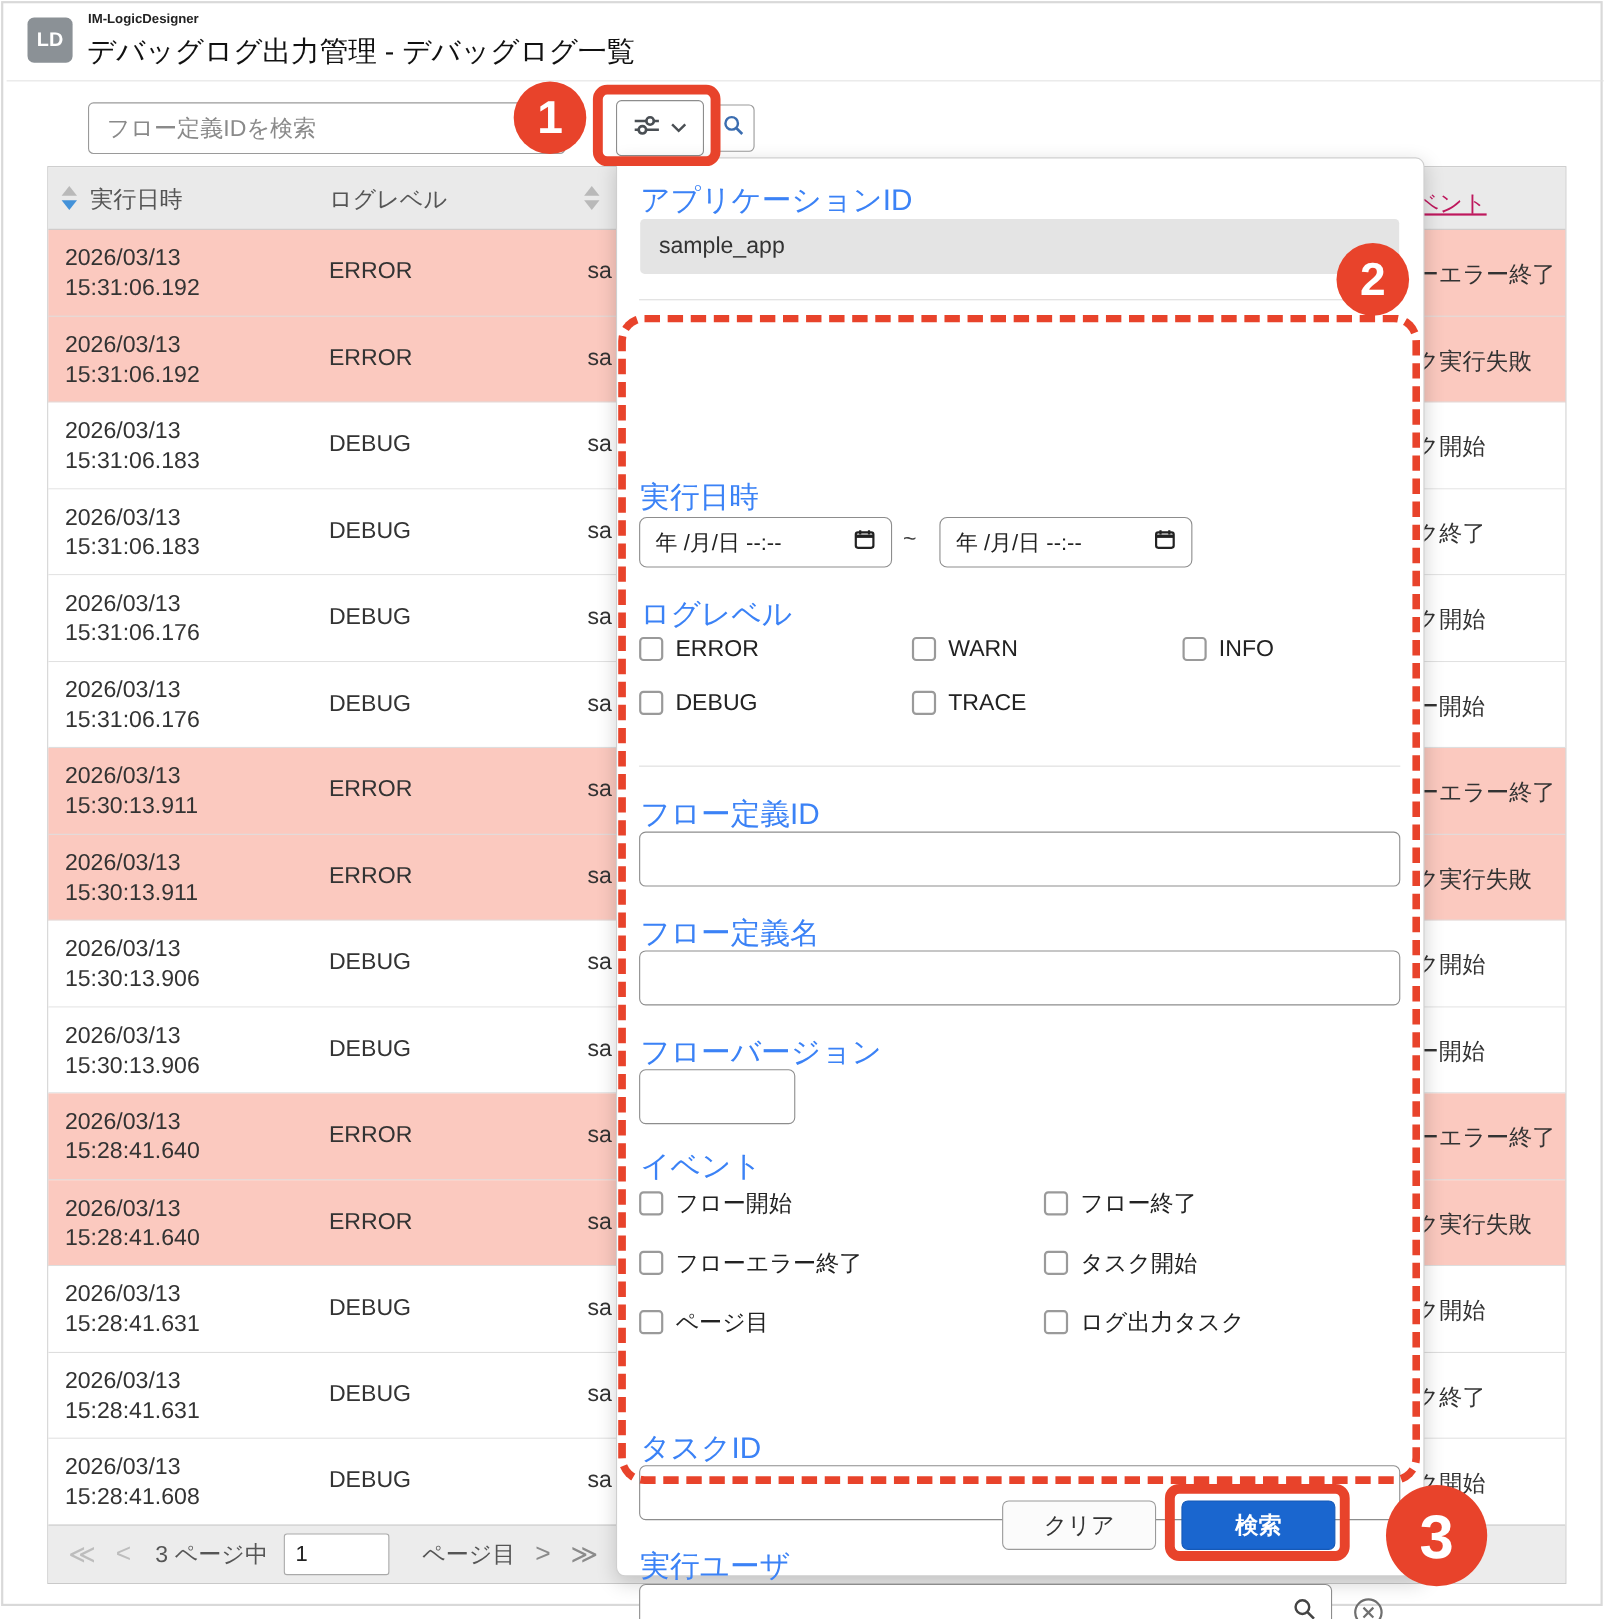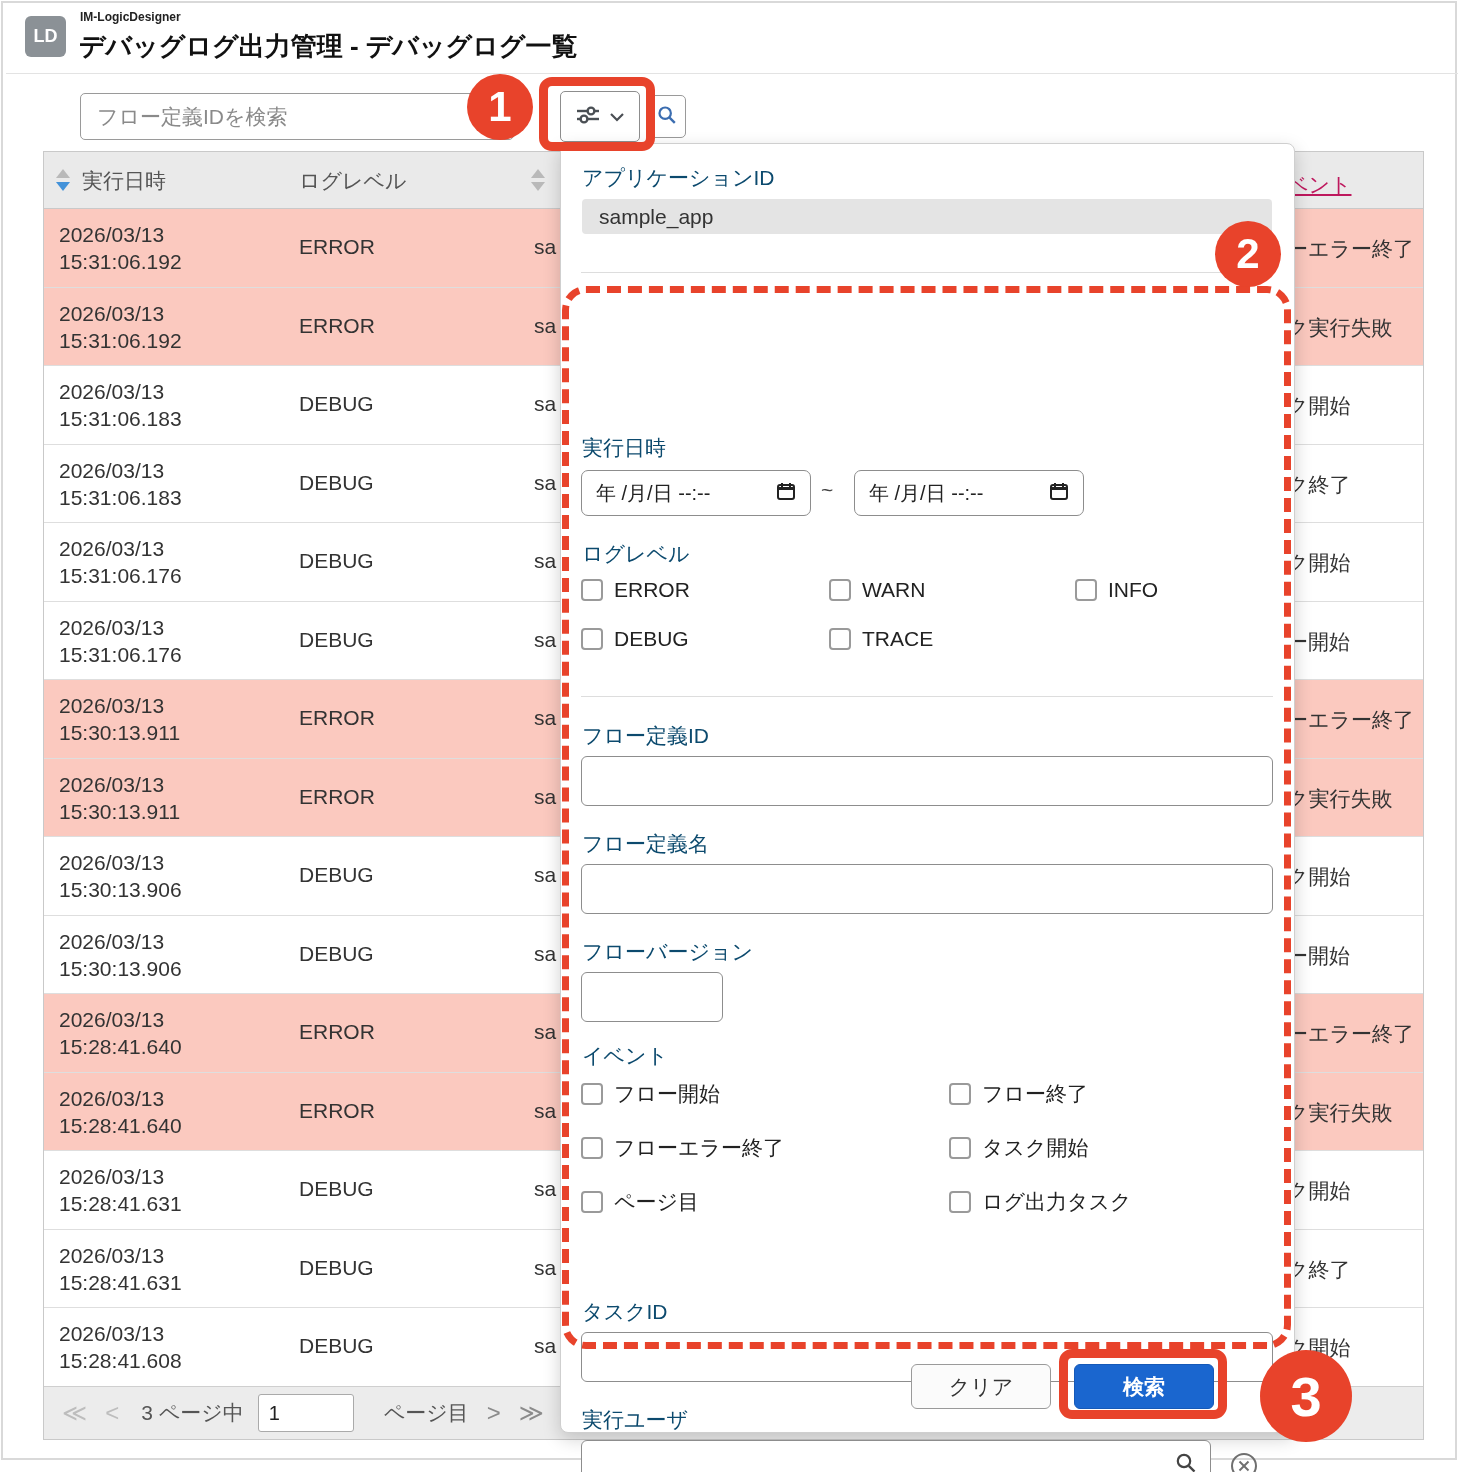--- a/index.html
+++ b/index.html
@@ -7,21 +7,21 @@
               font-family:"Liberation Sans","DejaVu Sans",sans-serif; }
   #stage { position:relative; width:1459px; height:1472px; background:#fff; overflow:hidden; }
   #frame { position:absolute; left:1px; top:1px; width:1456px; height:1459px;
            border:2px solid #d9d9d9; background:#fff; }
 
   
   .hdr-logo { position:absolute; left:22px; top:13px; width:41px; height:41px;
               background:#8b9196; border-radius:6px; color:#fff; font-weight:bold;
               font-size:18px; display:flex; align-items:center; justify-content:center; }
   .hdr-app  { position:absolute; left:77px; top:7px; font-size:12px; font-weight:bold; color:#222; }
-  .hdr-title{ position:absolute; left:76px; top:26px; font-size:26px; font-weight:bold; color:#111; }
+  .hdr-title{ position:absolute; left:76px; top:26px; font-size:26px; font-weight:normal; color:#111; }
   .hdr-line { position:absolute; left:3px; top:70px; width:1452px; height:1px; background:#e3e3e3; }
 
   
   .search-box { position:absolute; left:40px; top:90px; width:434px; height:47px;
                 border:1px solid #9a9a9a; border-radius:5px; background:#fff;
                 font-size:21px; color:#8a8a8a; display:flex; align-items:center; padding-left:16px;margin-left:37px; }
   .filter-btn { position:absolute; left:557px; top:88px; width:80px; height:51px;
                 border:1px solid #8d8d8d; border-radius:5px; background:#fff;
                 display:flex; align-items:center; justify-content:center; gap:8px; }
   .mag-btn    { position:absolute; left:645px; top:92px; width:38px; height:43px;
@@ -58,22 +58,22 @@
   .pg-ic.on { color:#8b8b8b; }
   .pg-label { margin-left:22px; }
   .pg-input { width:96px; height:38px; border:1px solid #aaa; border-radius:3px; background:#fff;
               font-size:20px; color:#222; padding-left:10px; margin-left:14px; display:flex; align-items:center; }
   .pg-suffix { margin-left:30px;font-family:Liberation Mono, monospace; }
 
   
   .popup { position:absolute; left:557px; top:140px; width:735px; height:1290px;
            background:#fff; border:1px solid #cfcfcf; border-radius:8px; z-index:10;
            box-shadow:0 6px 18px rgba(0,0,0,.18); }
-  .pp-label { position:absolute; font-size:21px; color:#0c4a6e; }
-  .pp-appbox { position:absolute; left:21px; top:55px; width:690px; height:35px; background:#e4e4e4;
+  .pp-label { position:absolute; font-size:27px; color:#3b82f6; }
+  .pp-appbox { position:absolute; left:21px; top:55px; width:690px; height:50px; background:#e4e4e4;
                border-radius:4px; font-size:21px; color:#333; display:flex; align-items:center; padding-left:17px; }
   .pp-div { position:absolute; left:20px; width:692px; height:1px; background:#ddd; }
   .date-inp { position:absolute; top:326px; height:46px; border:1px solid #8d8d8d; border-radius:7px;
               background:#fff; font-size:20px; color:#222; display:flex; align-items:center;
               justify-content:space-between; padding:4px 14px; width:230px; }
   .tilde { position:absolute; top:334px; left:260px; font-size:21px; color:#444; }
   .cb { display:flex; align-items:center; gap:11px; font-size:21px; color:#222; }
   .cb b { width:22px; height:22px; border:2px solid #9a9a9a; border-radius:4px; background:#fff; flex:none; }
   .lv-grid { position:absolute; left:20px; top:434px; width:690px; display:grid;
              grid-template-columns:248px 246px auto; row-gap:25px; }

